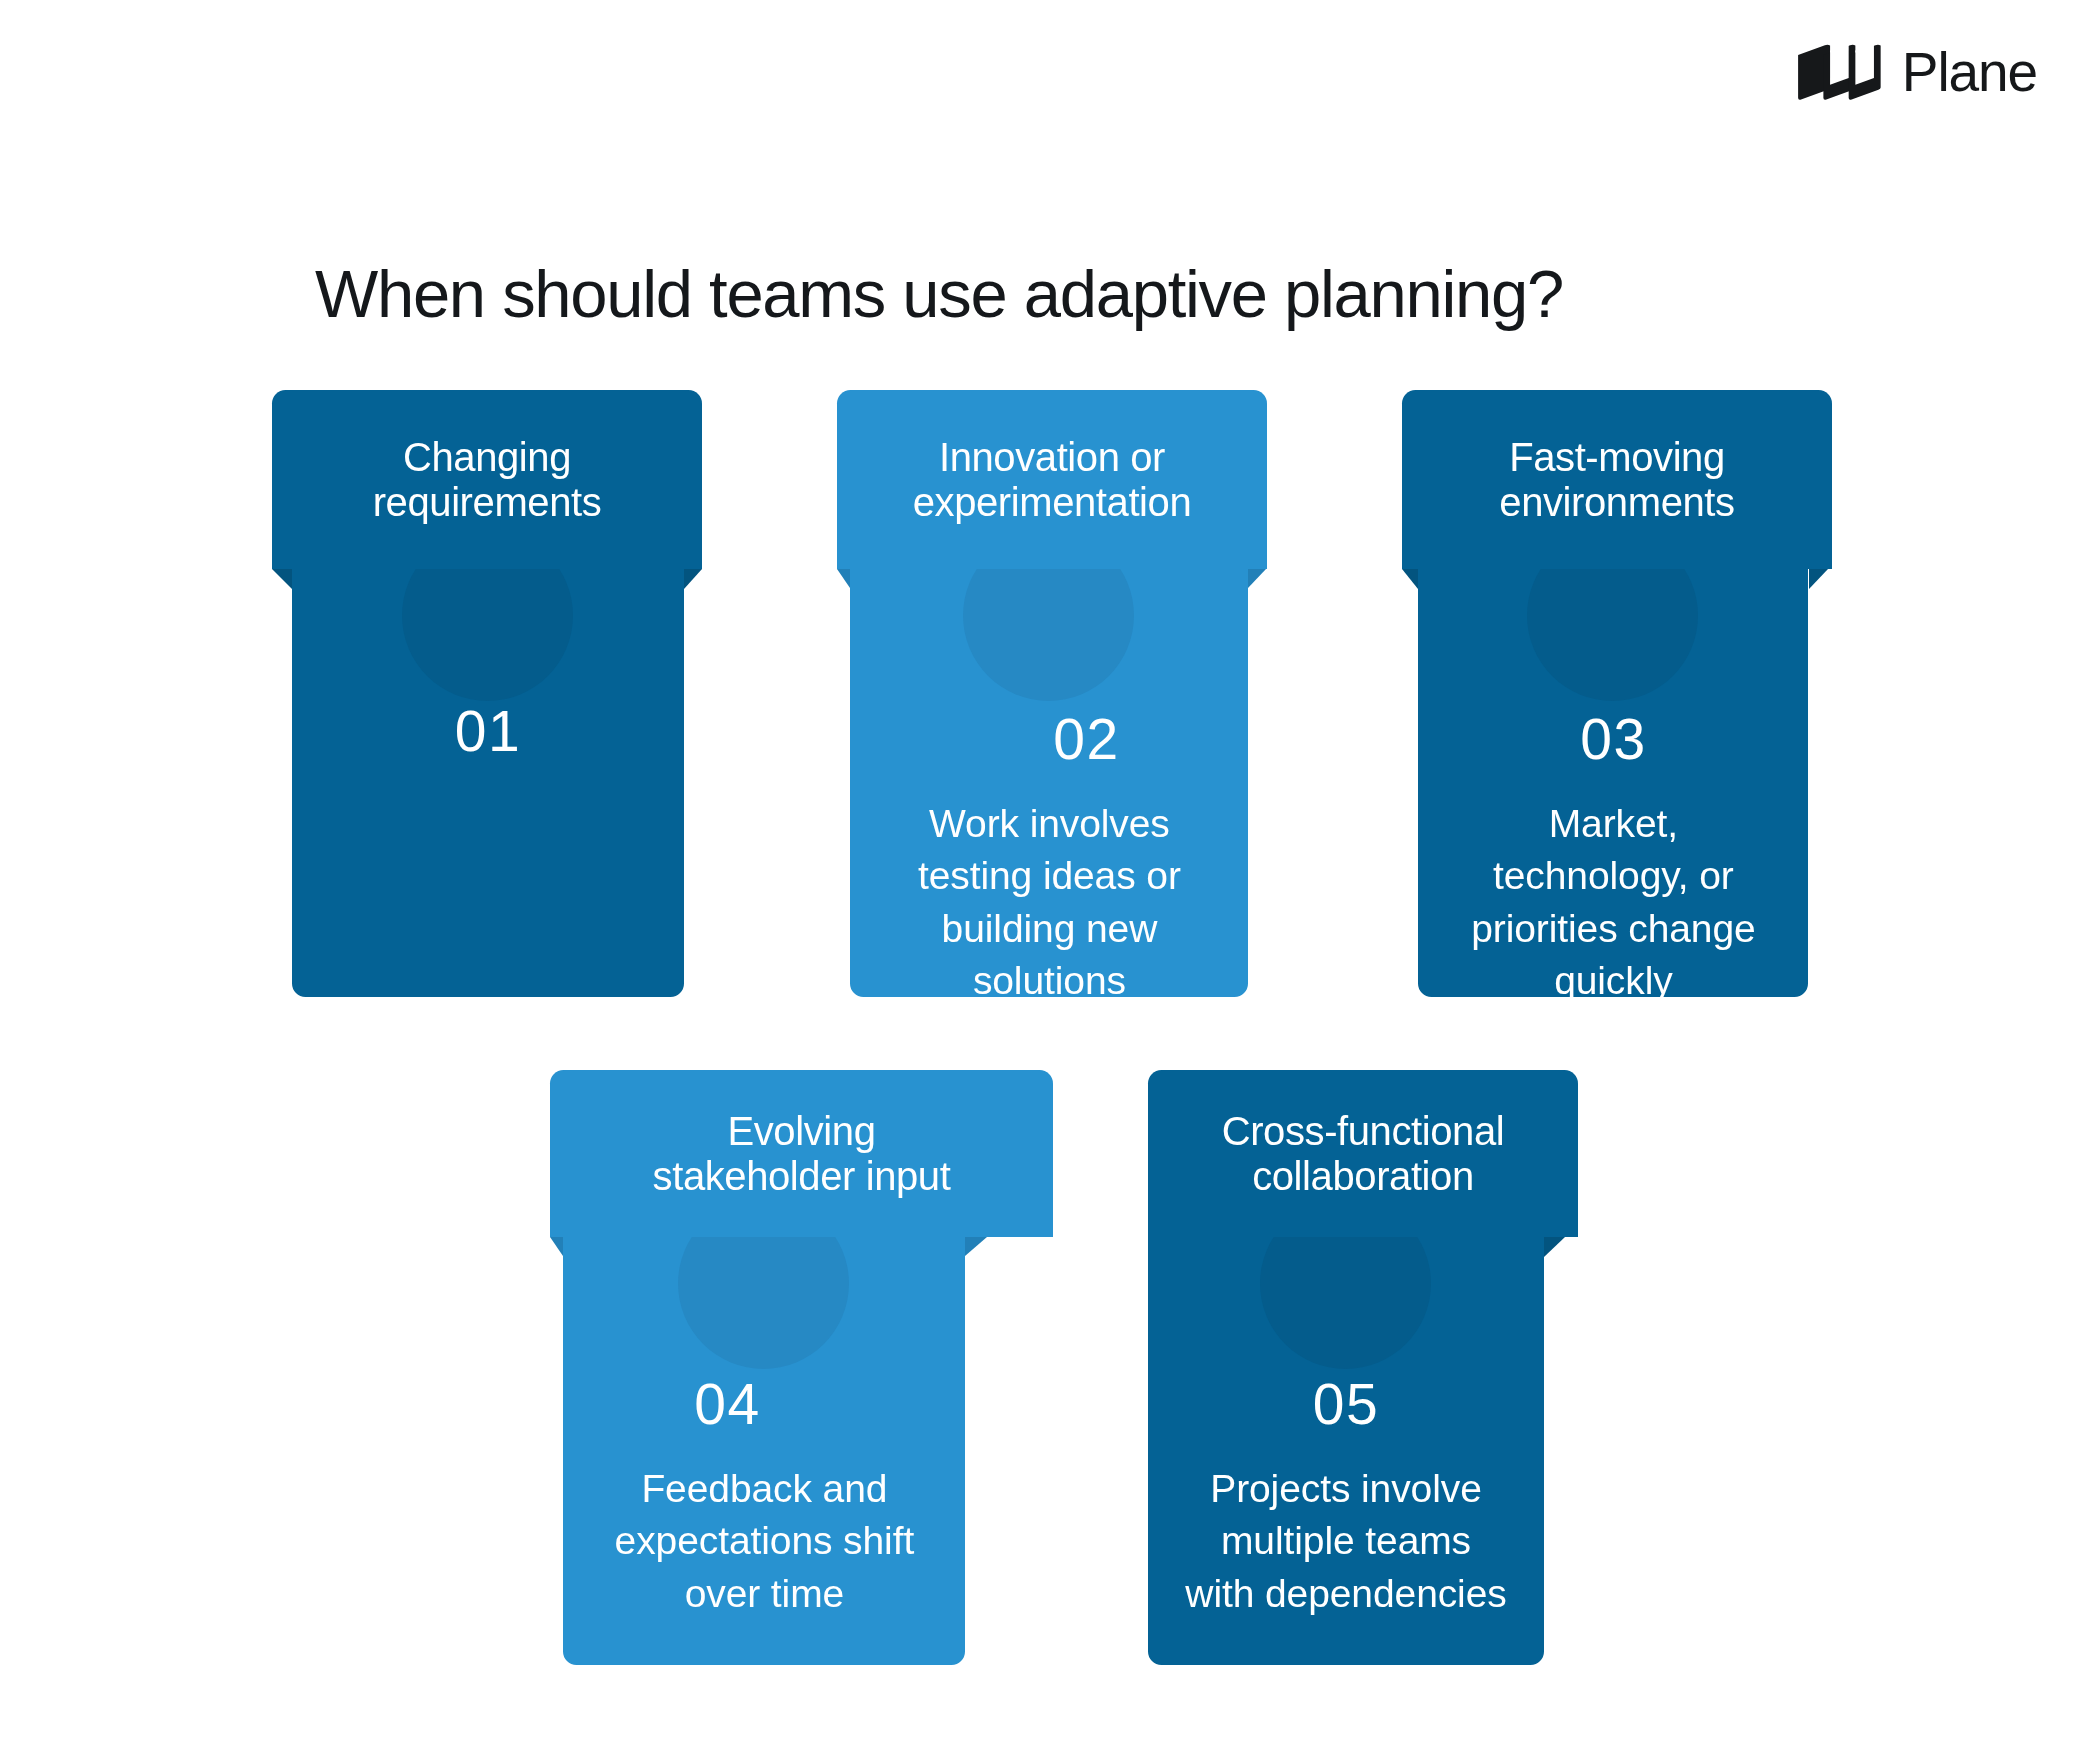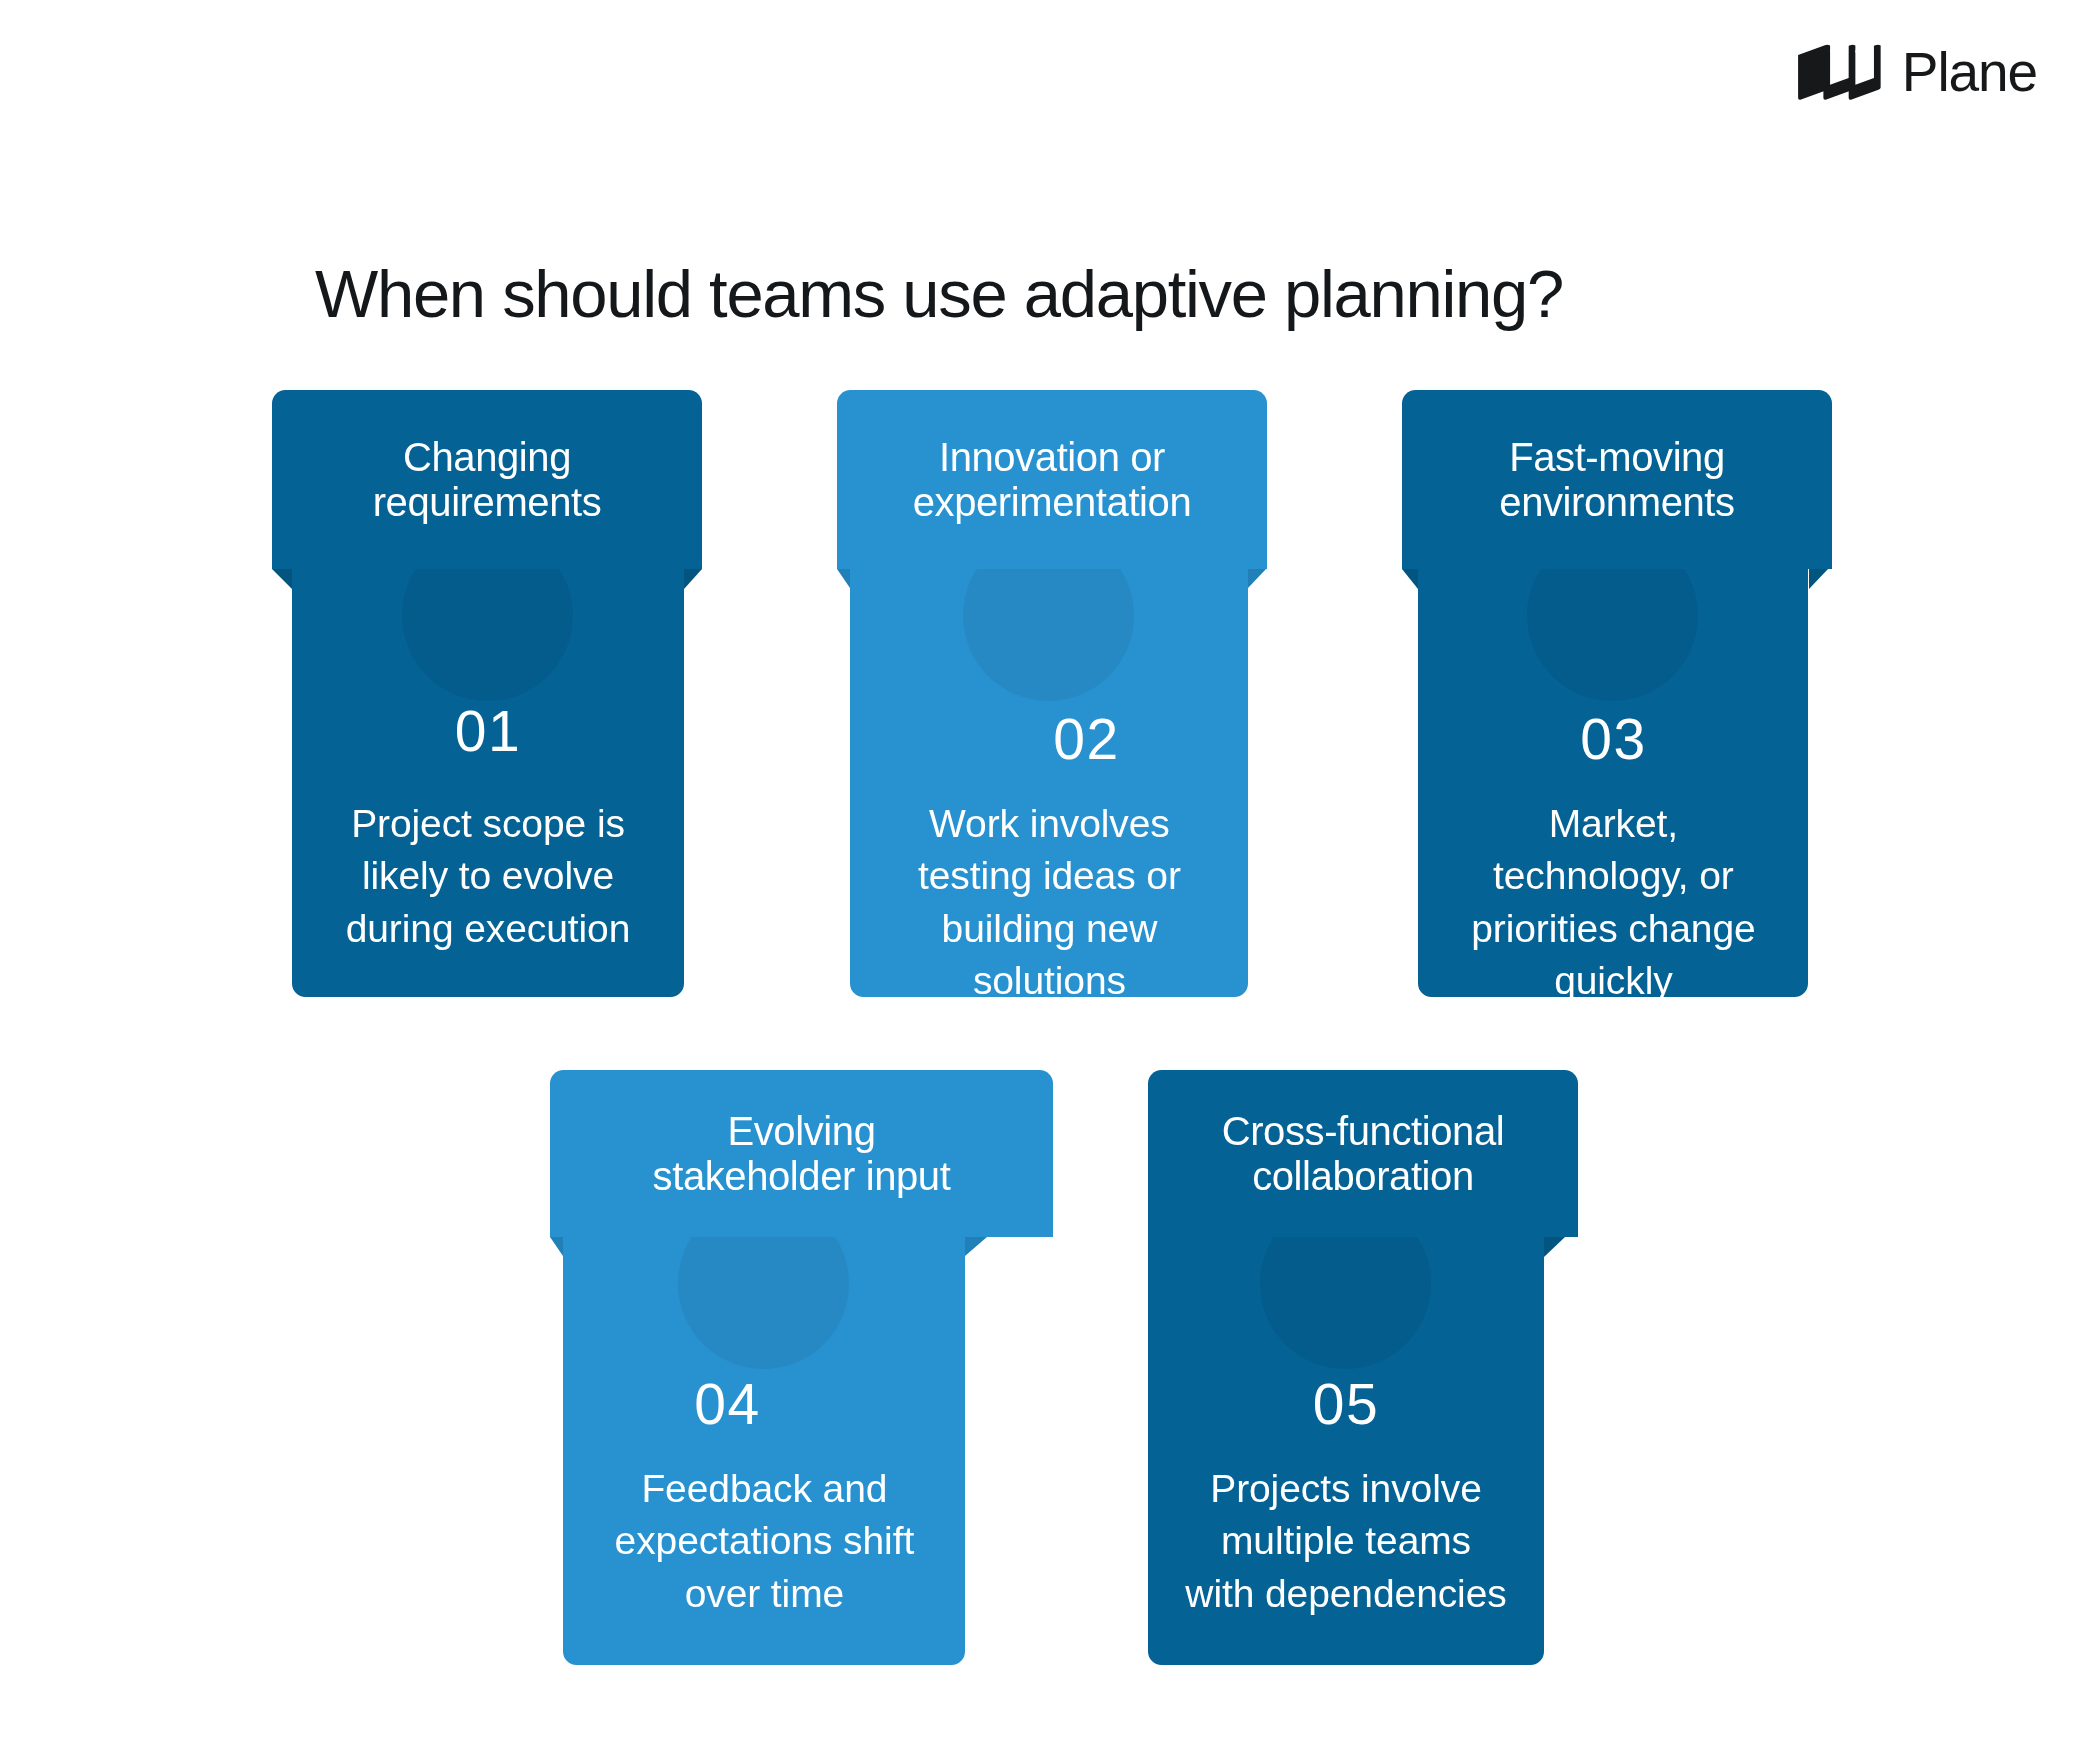--- a/index.html
+++ b/index.html
@@ -138,23 +138,20 @@
   <div class="card-body" style="left:20px; top:179px; width:392px; height:428px; background:#046295;">
     <div class="num-circle" style="left:calc(50% - 86px); top:-39px; width:171px; height:171px; background:#045c8c;"></div>
   </div>
   <div class="fold" style="left:0px; top:179px; border-left:20px solid transparent; border-top:20px solid #03547f;"></div>
   <div class="fold" style="left:412px; top:179px; border-right:18px solid transparent; border-top:20px solid #03547f;"></div>
   <div class="card-header" style="left:0px; width:430px; height:179px; background:#046295;">
     <span class="card-header-text">Changing
 requirements</span>
   </div>
   <div class="card-number" style="left:20px; width:392px; top:308px;">01</div>
-  <div class="card-desc" style="left:20px; width:392px; top:408px;">Project scope is
-likely to evolve
-during execution</div>
 </div>
 
 <div class="card" style="left:837px; top:390px; width:430px; height:606px;">
   <div class="card-body" style="left:13.4px; top:179px; width:398px; height:428px; background:#2892d0;">
     <div class="num-circle" style="left:calc(50% - 86px); top:-39px; width:171px; height:171px; background:#2689c4;"></div>
   </div>
   <div class="fold" style="left:0px; top:179px; border-left:13.4px solid transparent; border-top:19.3px solid #2280b8;"></div>
   <div class="fold" style="left:411px; top:179px; border-right:18.6px solid transparent; border-top:19.3px solid #2280b8;"></div>
   <div class="card-header" style="left:0px; width:430px; height:179px; background:#2892d0;">
     <span class="card-header-text">Innovation or

